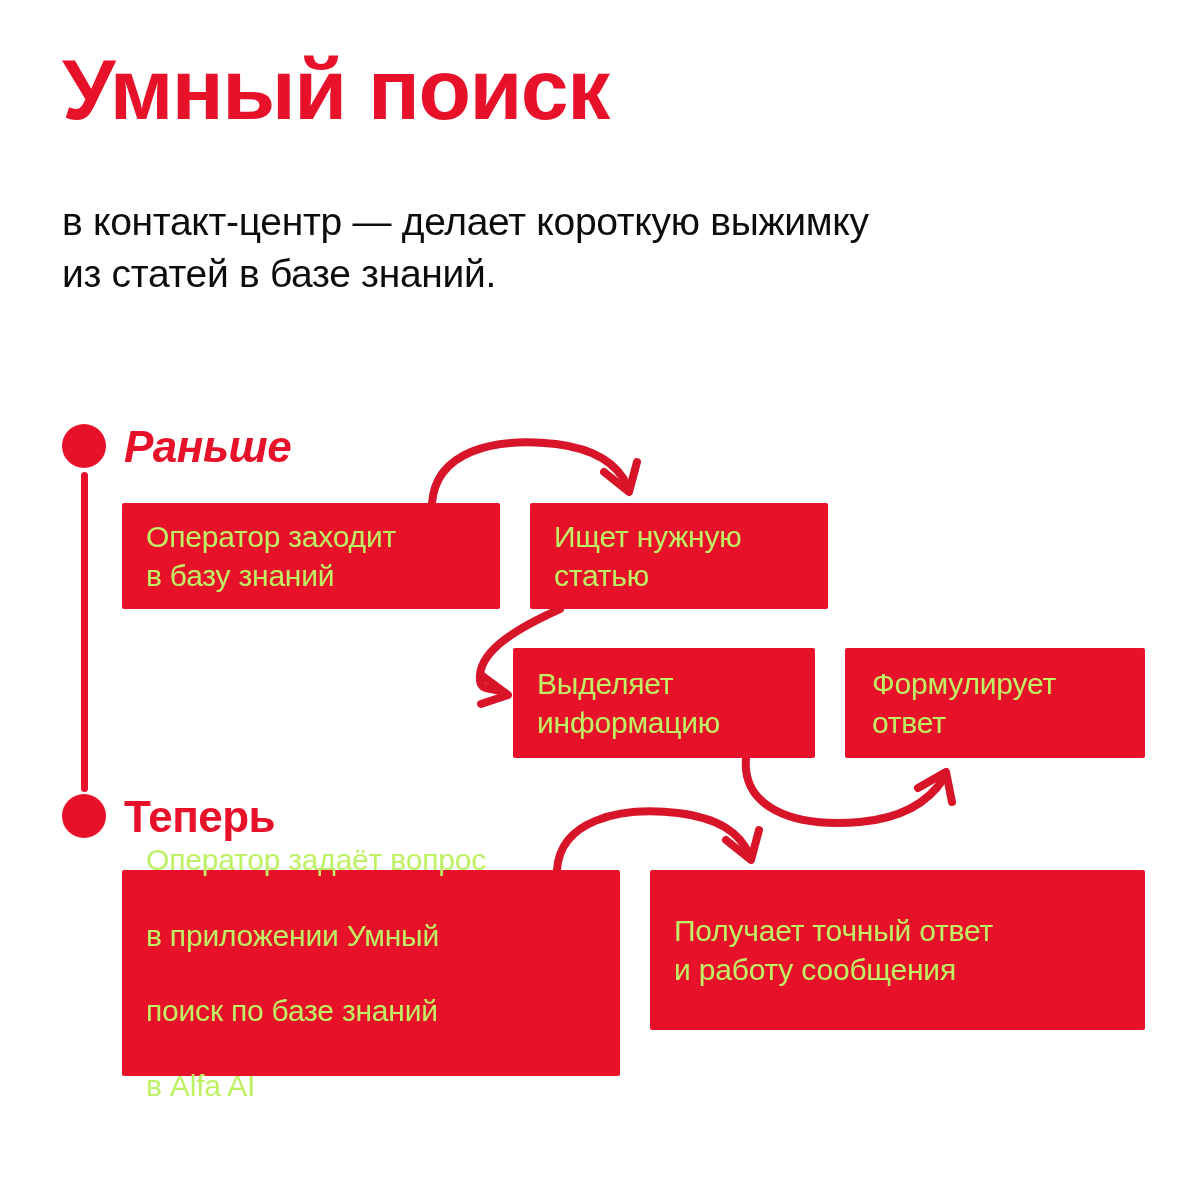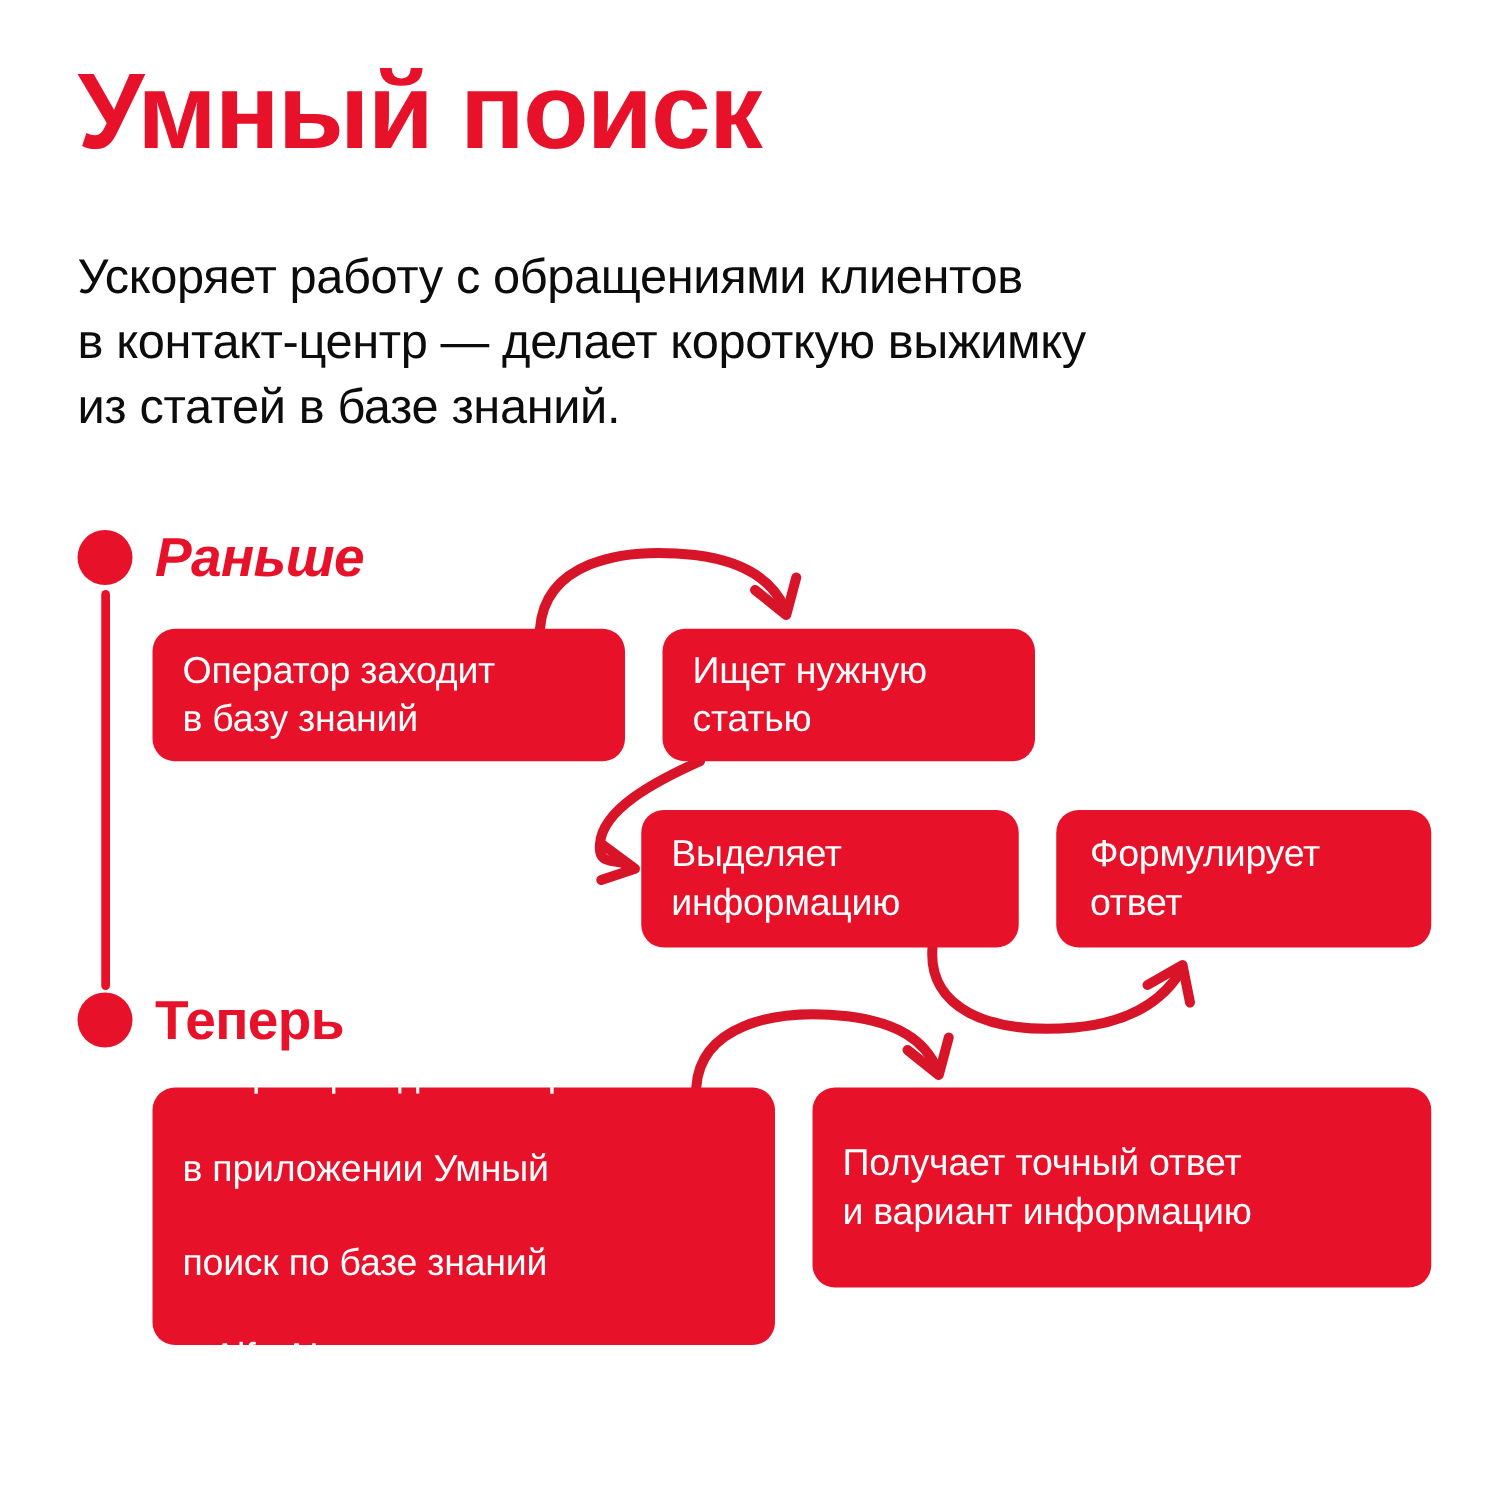--- a/index.html
+++ b/index.html
@@ -76,22 +76,22 @@
     letter-spacing: -0.5px;
     white-space: nowrap;
   }
   .stage-label.before { left: 124px; top: 422px; font-style: italic; }
   .stage-label.now    { left: 124px; top: 792px; }
 
   
   .box {
     position: absolute;
     background: #e8112a;
-    border-radius: 18px;
-    color: #ffffff;
+    border-radius: 2px;
+    color: #bef264;
     font-size: 30px;
     line-height: 1.31;
     font-weight: 400;
     letter-spacing: -0.2px;
     box-sizing: border-box;
     display: flex;
     flex-direction: column;
     justify-content: center;
     padding: 12px 24px;
   }
@@ -115,21 +115,20 @@
   }
 </style>
 </head>
 <body>
 
 <div id="canvas">
 
   <div class="title">Умный поиск</div>
 
   <div class="subtitle">
-    <span class="line">Ускоряет работу с обращениями клиентов</span>
     <span class="line">в контакт-центр — делает короткую выжимку</span>
     <span class="line">из статей в базе знаний.</span>
   </div>
 
   <div class="rail"></div>
   <div class="bullet before"></div>
   <div class="bullet now"></div>
 
   <div class="stage-label before">Раньше</div>
   <div class="stage-label now">Теперь</div>
@@ -179,16 +178,16 @@
 
   <div class="box" id="box-5">
     <span class="line">Оператор задаёт вопрос</span>
     <span class="line">в приложении Умный</span>
     <span class="line">поиск по базе знаний</span>
     <span class="line">в Alfa AI</span>
   </div>
 
   <div class="box" id="box-6">
     <span class="line">Получает точный ответ</span>
-    <span class="line">и вариант информацию</span>
+    <span class="line">и работу сообщения</span>
   </div>
 
 </div>
 
 </body></html>

